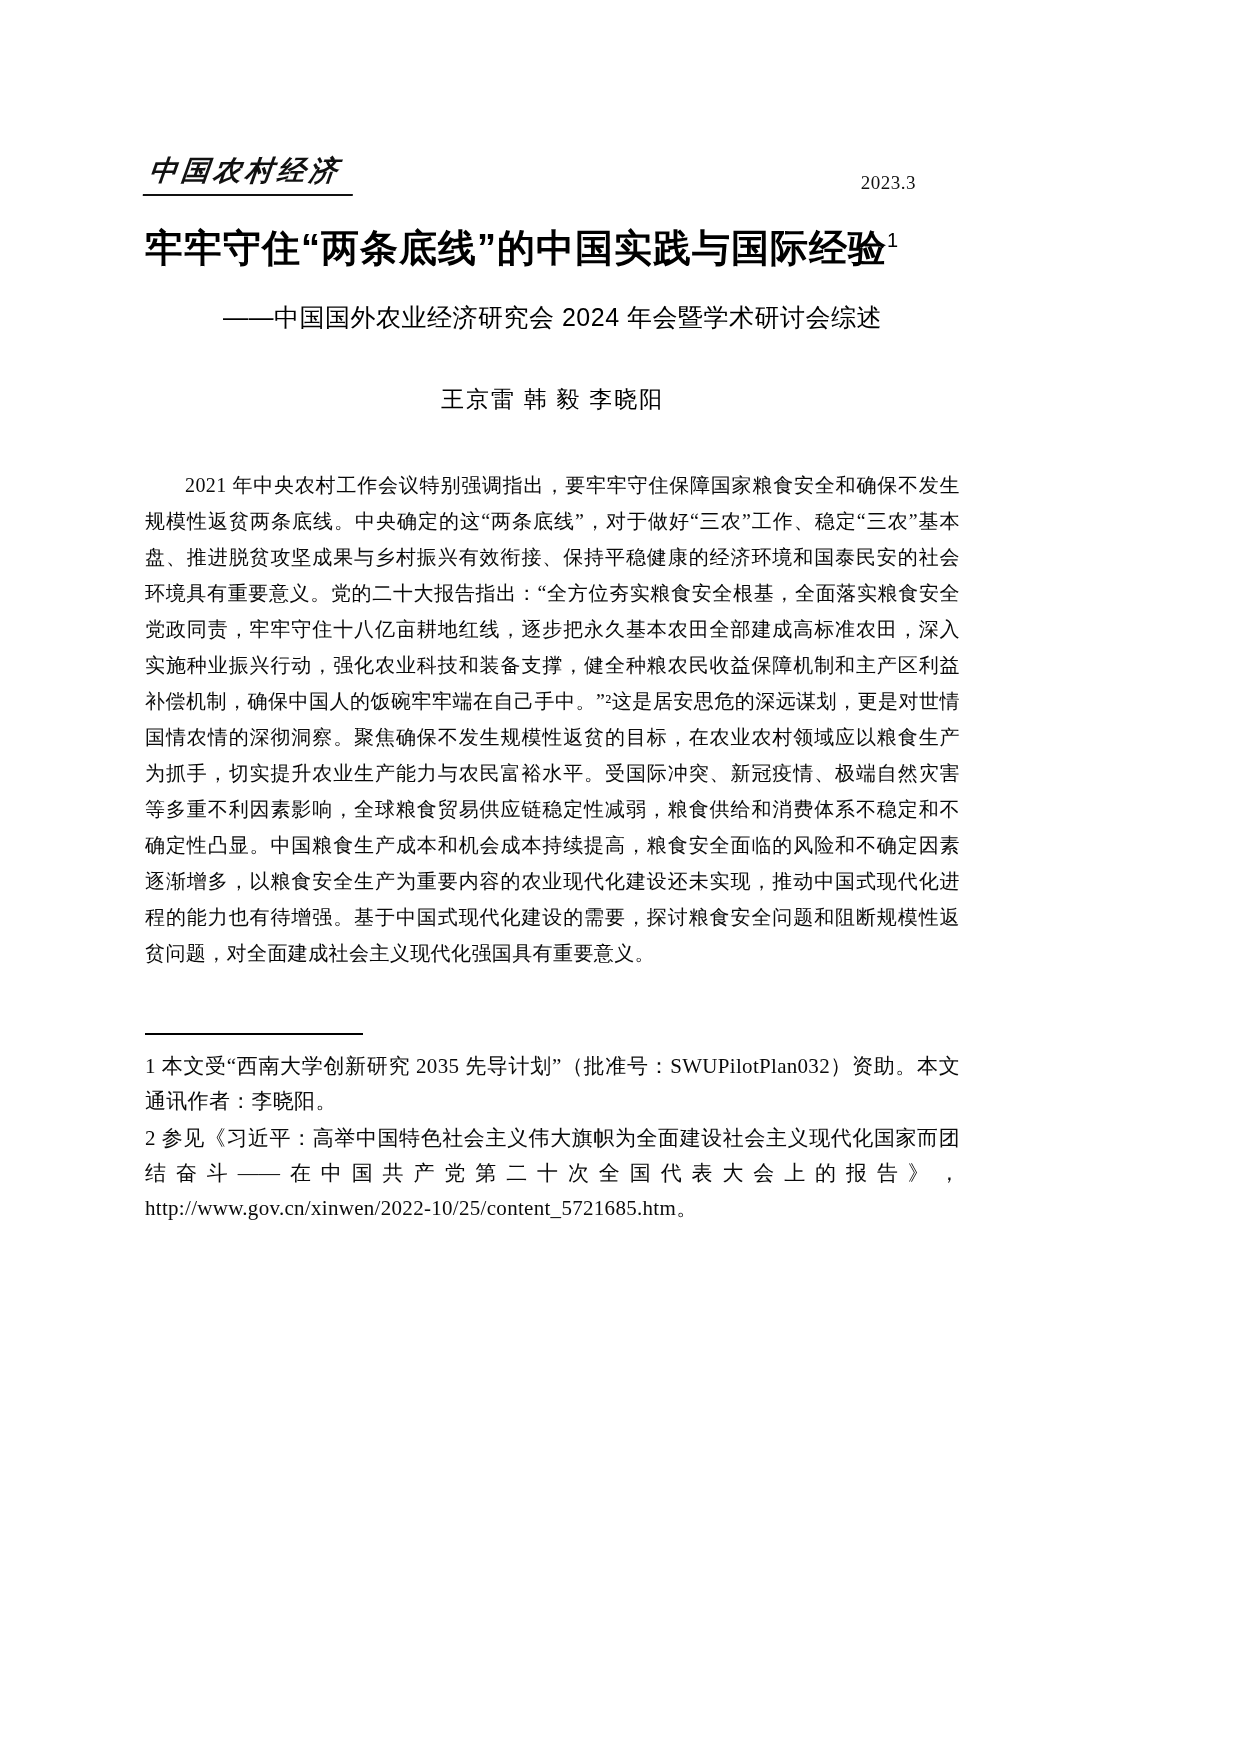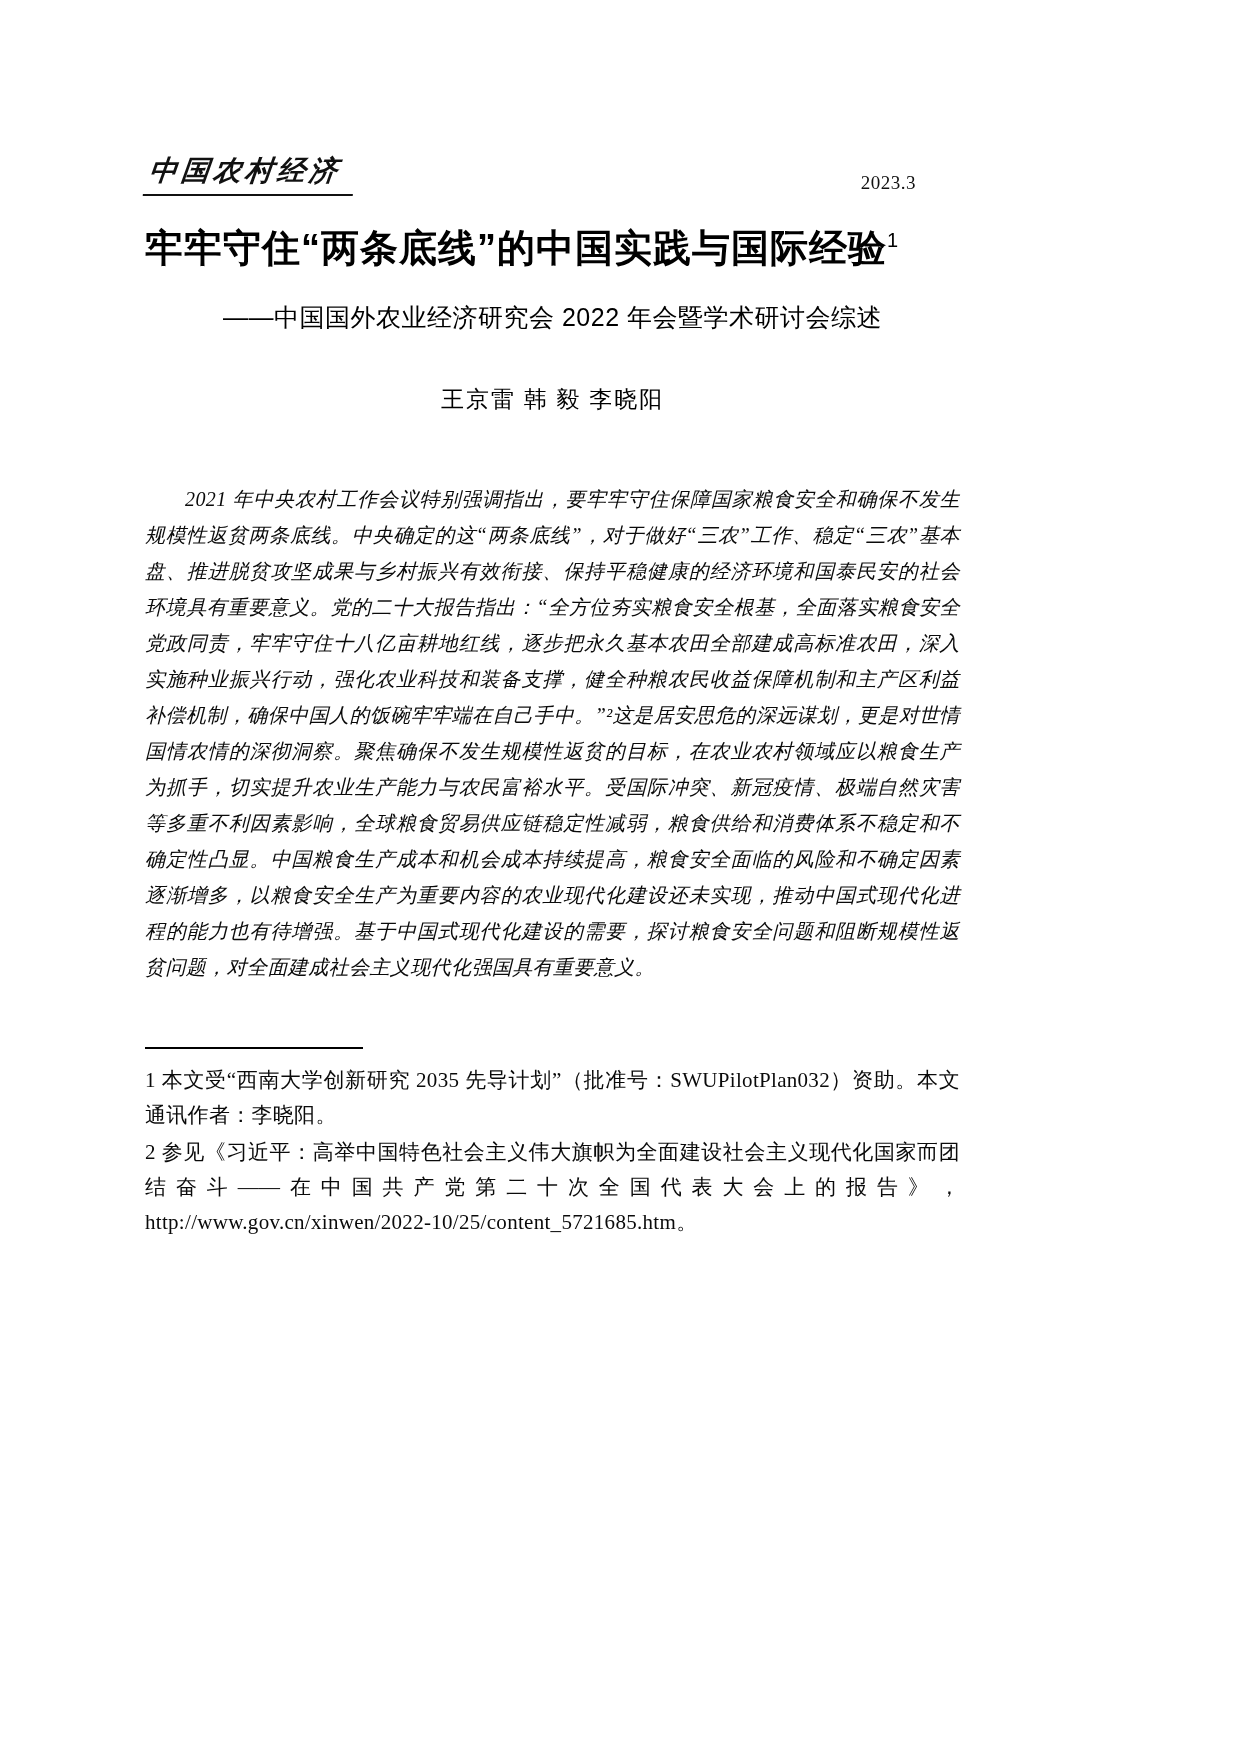--- a/index.html
+++ b/index.html
@@ -72,22 +72,21 @@
   }
   .authors {
     margin-top: 50px;
     text-align: center;
     font-size: 23px;
     letter-spacing: 2px;
     color: #000;
   }
   
   .body-text {
-    margin-top: 66px;
-    font-style: italic;
+    margin-top: 52px;
   }
   .body-text p {
     margin: 0;
     font-size: 20px;
     line-height: 36px;
     text-align: justify;
     text-indent: 2em;
     letter-spacing: 0.4px;
     color: #0a0a0a;
   }
@@ -118,21 +117,21 @@
 
 <div class="page">
 
   <div class="header-row">
     <span class="journal-logo">中国农村经济</span>
     <span class="issue-date">2023.3</span>
   </div>
 
   <h1 class="page-title"><span>牢牢守住“两条底线”的中国实践与国际经验</span><sup>1</sup></h1>
 
-  <div class="page-subtitle">——中国国外农业经济研究会 2022 年会暨学术研讨会综述</div>
+  <div class="page-subtitle">——中国国外农业经济研究会 2024 年会暨学术研讨会综述</div>
 
   <div class="authors">王京雷 韩 毅 李晓阳</div>
 
   <div class="body-text">
     <p>2021 年中央农村工作会议特别强调指出，要牢牢守住保障国家粮食安全和确保不发生规模性返贫两条底线。中央确定的这“两条底线”，对于做好“三农”工作、稳定“三农”基本盘、推进脱贫攻坚成果与乡村振兴有效衔接、保持平稳健康的经济环境和国泰民安的社会环境具有重要意义。党的二十大报告指出：“全方位夯实粮食安全根基，全面落实粮食安全党政同责，牢牢守住十八亿亩耕地红线，逐步把永久基本农田全部建成高标准农田，深入实施种业振兴行动，强化农业科技和装备支撑，健全种粮农民收益保障机制和主产区利益补偿机制，确保中国人的饭碗牢牢端在自己手中。”²这是居安思危的深远谋划，更是对世情国情农情的深彻洞察。聚焦确保不发生规模性返贫的目标，在农业农村领域应以粮食生产为抓手，切实提升农业生产能力与农民富裕水平。受国际冲突、新冠疫情、极端自然灾害等多重不利因素影响，全球粮食贸易供应链稳定性减弱，粮食供给和消费体系不稳定和不确定性凸显。中国粮食生产成本和机会成本持续提高，粮食安全面临的风险和不确定因素逐渐增多，以粮食安全生产为重要内容的农业现代化建设还未实现，推动中国式现代化进程的能力也有待增强。基于中国式现代化建设的需要，探讨粮食安全问题和阻断规模性返贫问题，对全面建成社会主义现代化强国具有重要意义。</p>
   </div>
 
   <div class="footnotes">
     <hr class="footnote-separator">
     <p>1  本文受“西南大学创新研究 2035 先导计划”（批准号：SWUPilotPlan032）资助。本文通讯作者：李晓阳。</p>

